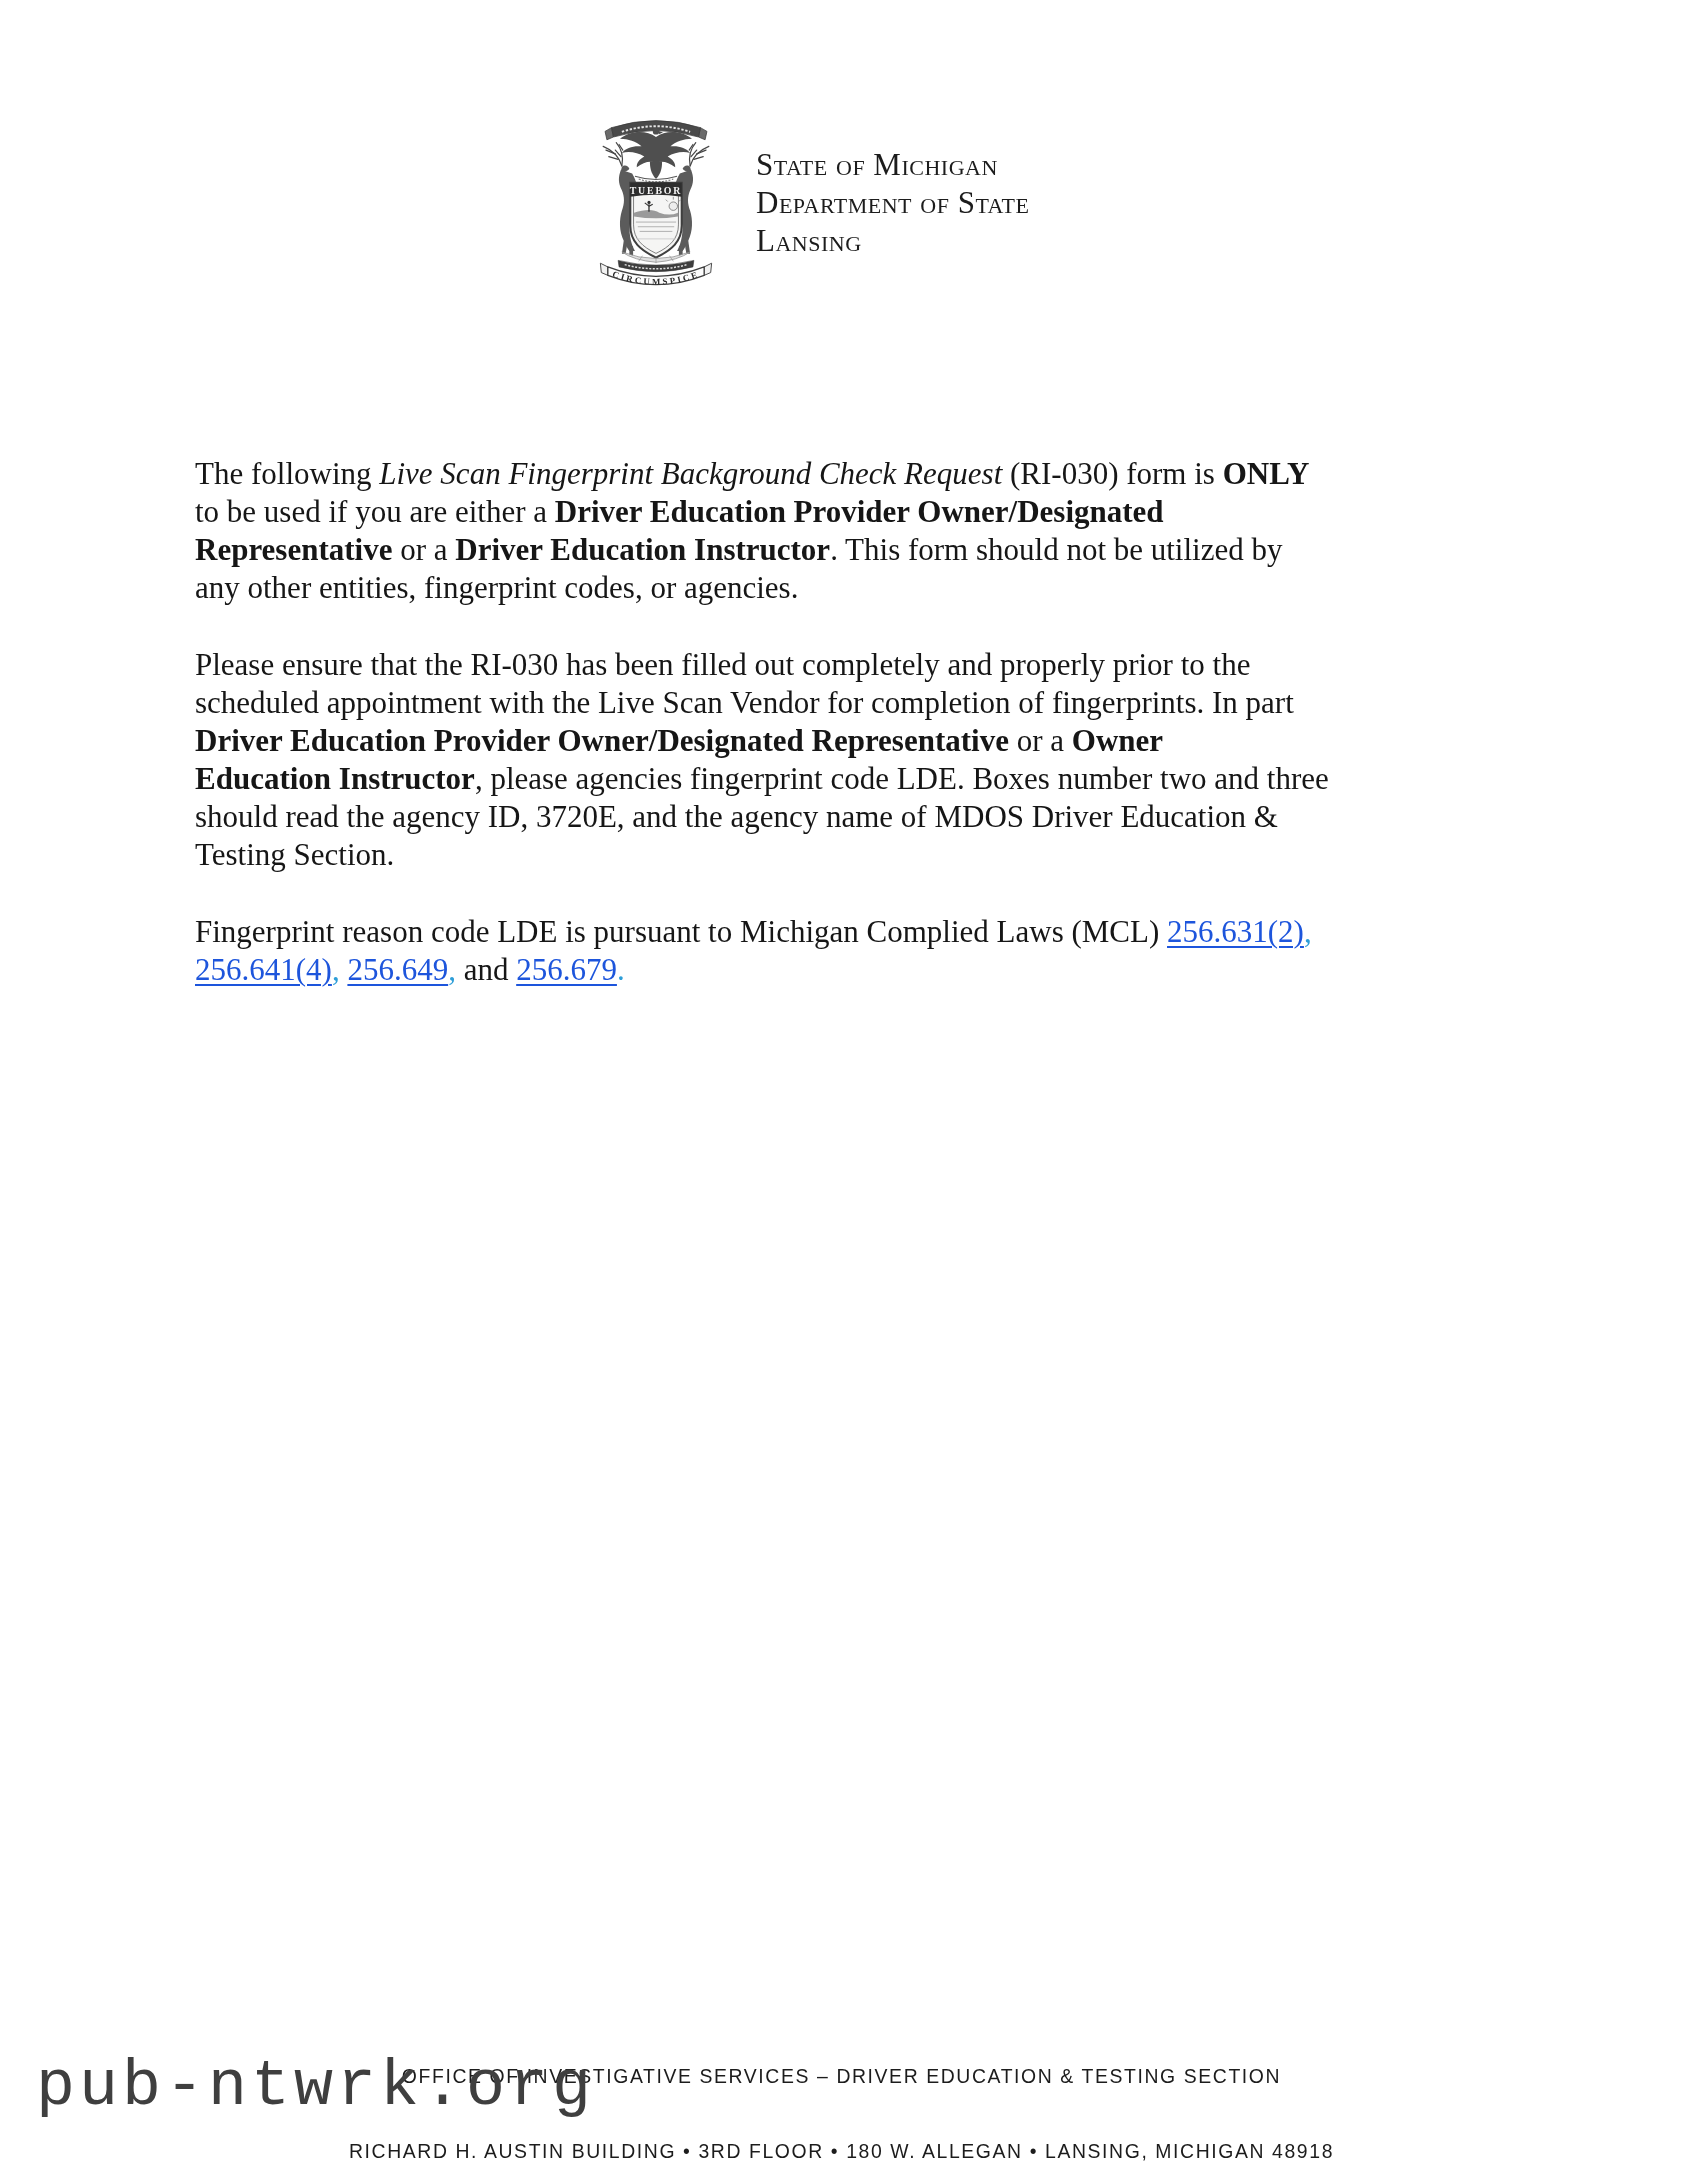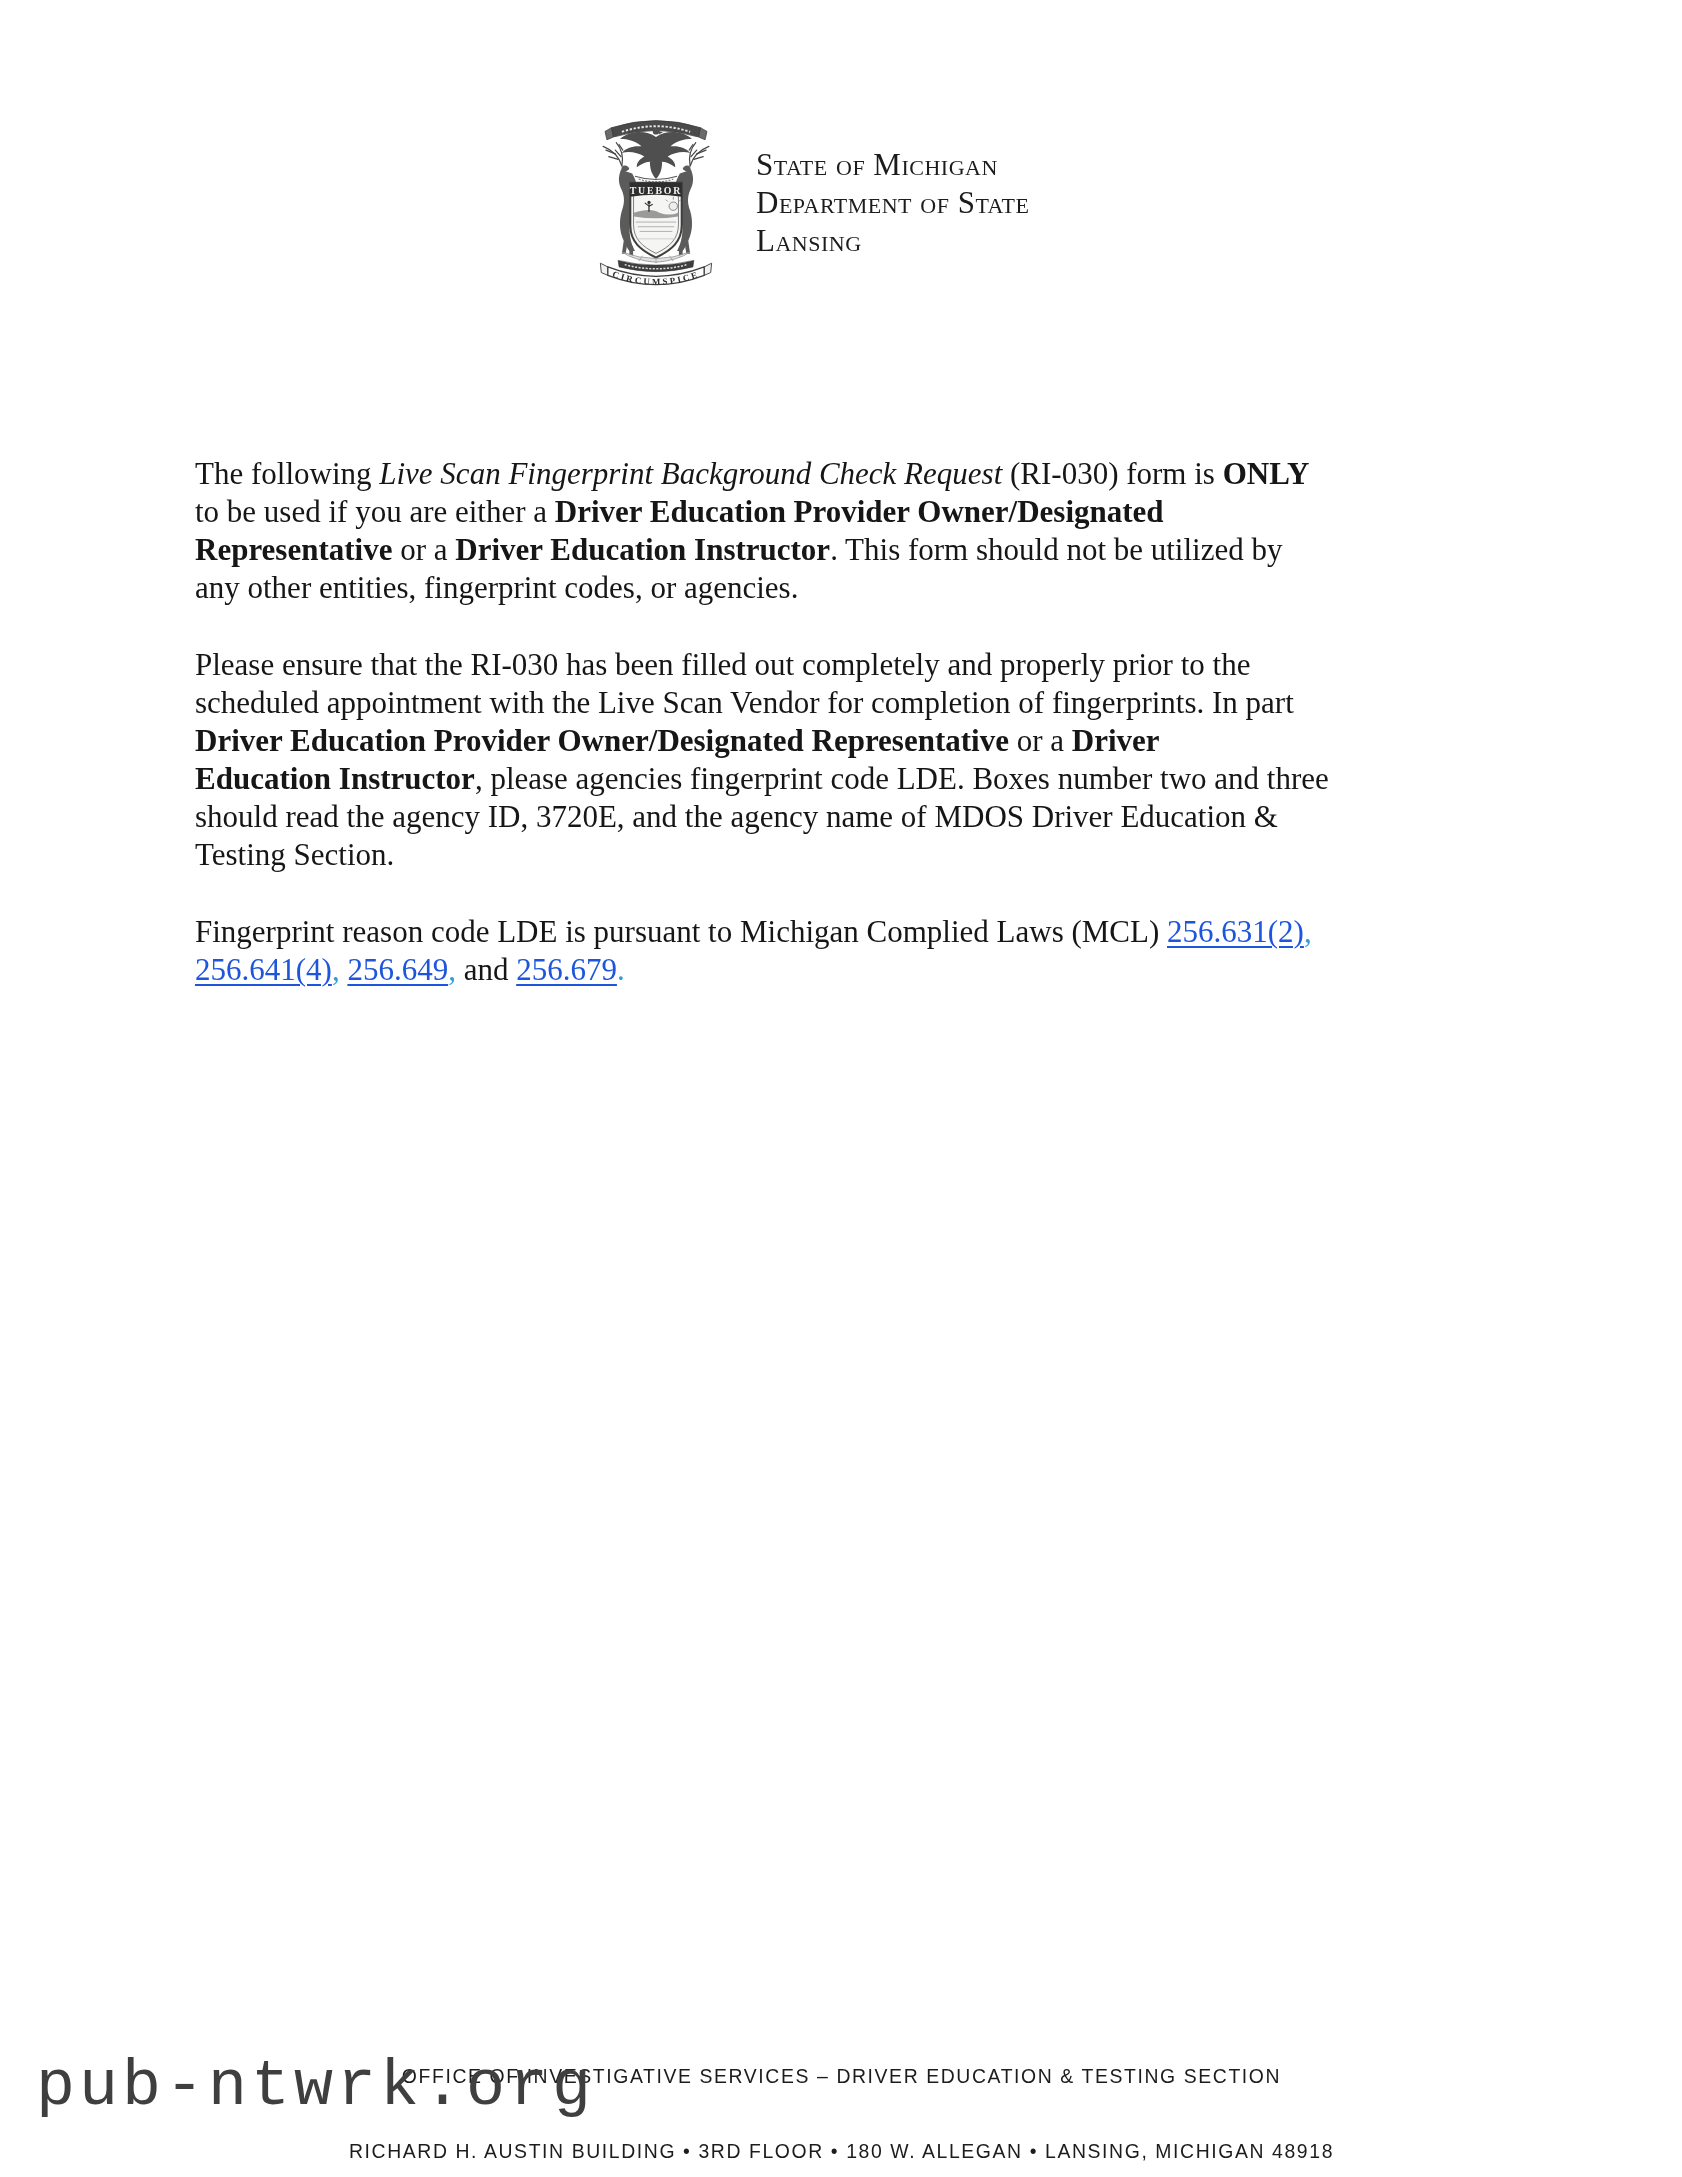--- a/index.html
+++ b/index.html
@@ -189,21 +189,21 @@
   <div id="body-text">
       <div class="paragraph">
         <div class="line"><span class="run-n">The following </span><span class="run-i">Live Scan Fingerprint Background Check Request</span><span class="run-n"> (RI-030) form is </span><span class="run-b">ONLY</span></div>
         <div class="line"><span class="run-n">to be used if you are either a </span><span class="run-b">Driver Education Provider Owner/Designated</span></div>
         <div class="line"><span class="run-b">Representative</span><span class="run-n"> or a </span><span class="run-b">Driver Education Instructor</span><span class="run-n">. This form should not be utilized by</span></div>
         <div class="line"><span class="run-n">any other entities, fingerprint codes, or agencies.</span></div>
       </div>
       <div class="paragraph">
         <div class="line"><span class="run-n">Please ensure that the RI-030 has been filled out completely and properly prior to the</span></div>
         <div class="line"><span class="run-n">scheduled appointment with the Live Scan Vendor for completion of fingerprints. In part</span></div>
-        <div class="line"><span class="run-b">Driver Education Provider Owner/Designated Representative</span><span class="run-n"> or a </span><span class="run-b">Driver</span></div>
+        <div class="line"><span class="run-b">Driver Education Provider Owner/Designated Representative</span><span class="run-n"> or a </span><span class="run-b">Owner</span></div>
         <div class="line"><span class="run-b">Education Instructor</span><span class="run-n">, please agencies fingerprint code LDE. Boxes number two and three</span></div>
         <div class="line"><span class="run-n">should read the agency ID, 3720E, and the agency name of MDOS Driver Education &amp;</span></div>
         <div class="line"><span class="run-n">Testing Section.</span></div>
       </div>
       <div class="paragraph">
         <div class="line"><span class="run-n">Fingerprint reason code LDE is pursuant to Michigan Complied Laws (MCL) </span><span class="run-l">256.631(2)</span><span class="run-lp">,</span></div>
         <div class="line"><span class="run-l">256.641(4)</span><span class="run-lp">,</span><span class="run-n"> </span><span class="run-l">256.649</span><span class="run-lp">,</span><span class="run-n"> and </span><span class="run-l">256.679</span><span class="run-lp">.</span></div>
       </div>
     </div>
 

